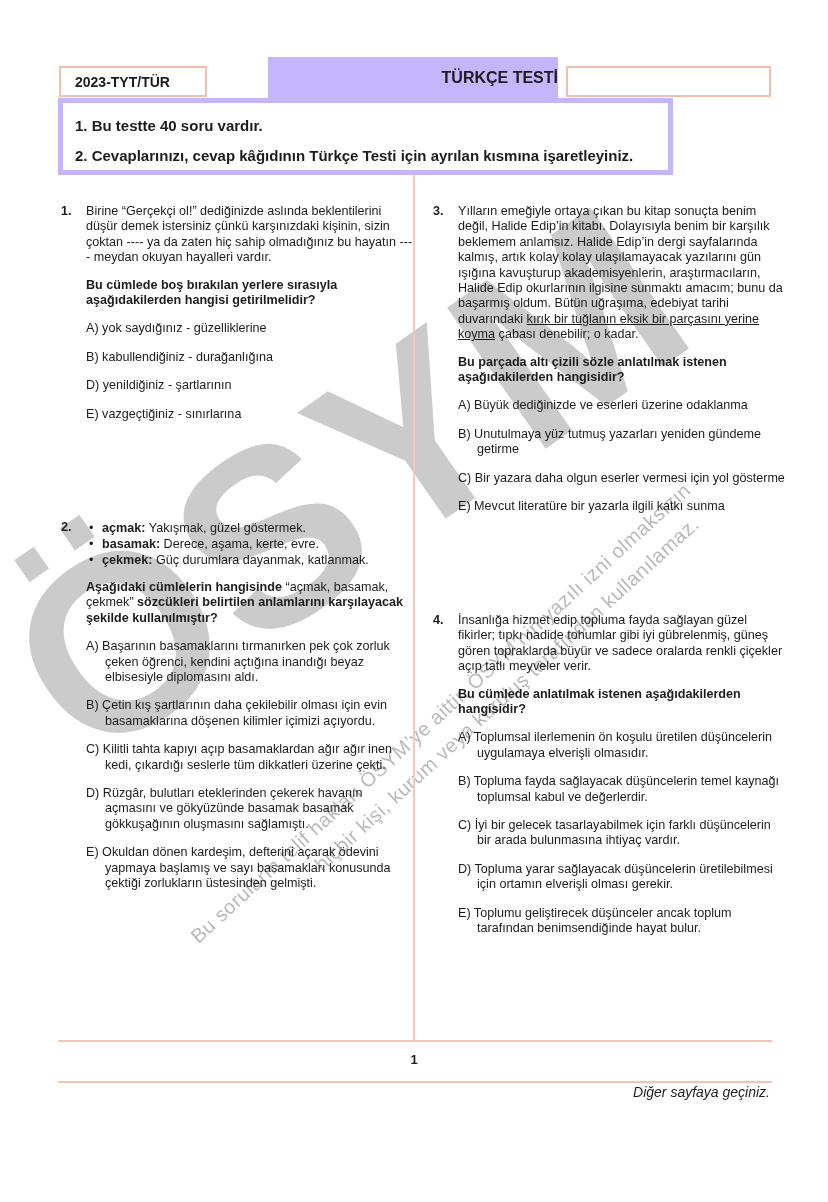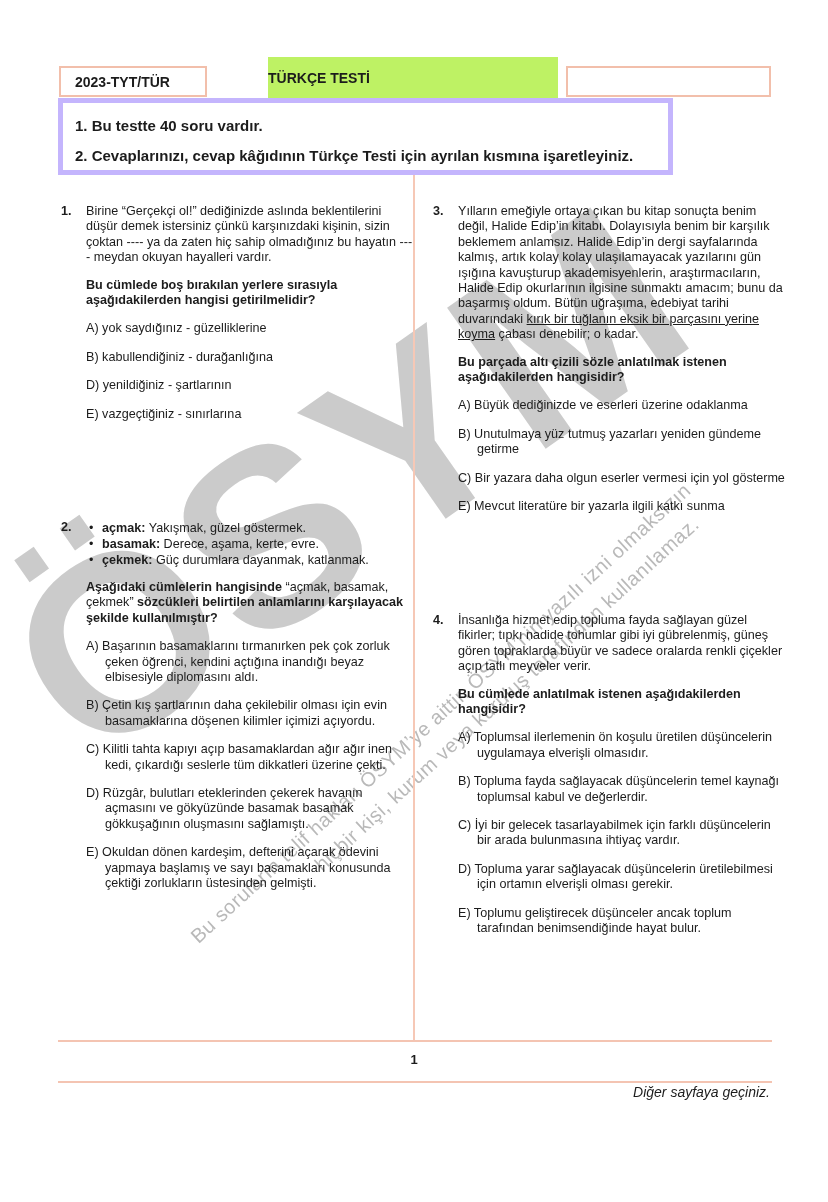--- a/index.html
+++ b/index.html
@@ -25,22 +25,22 @@
   .wm-line2 { left:318px; top:856px; }
 
   
   .hbox { box-sizing:border-box; position:absolute; z-index:2; }
   .hbox-left {
     left:59px; top:66px; width:148px; height:31px; border:2px solid #f2bfab;
     display:flex; align-items:center; padding-left:14px; font-size:14px; font-weight:bold;
     background:#fff;
   }
   .hbox-mid {
-    left:268px; top:57px; width:290px; height:41px; background:#bef264;
-    display:flex; align-items:center; justify-content:flex-start; font-size:14px; font-weight:bold;
+    left:268px; top:57px; width:290px; height:41px; background:#c4b5fd;
+    display:flex; align-items:center; justify-content:flex-end; font-size:16px; font-weight:bold;
   }
   .hbox-right {
     left:566px; top:66px; width:205px; height:31px; border:2px solid #f2bfab; background:#fff;
   }
 
   .instructions {
     box-sizing:border-box; position:absolute; left:58px; top:98px; width:615px; height:77px;
     border:5px solid #c4b5fd; padding:15px 12px 0 12px; font-size:15px; font-weight:bold;
     background:transparent; z-index:1;
   }

